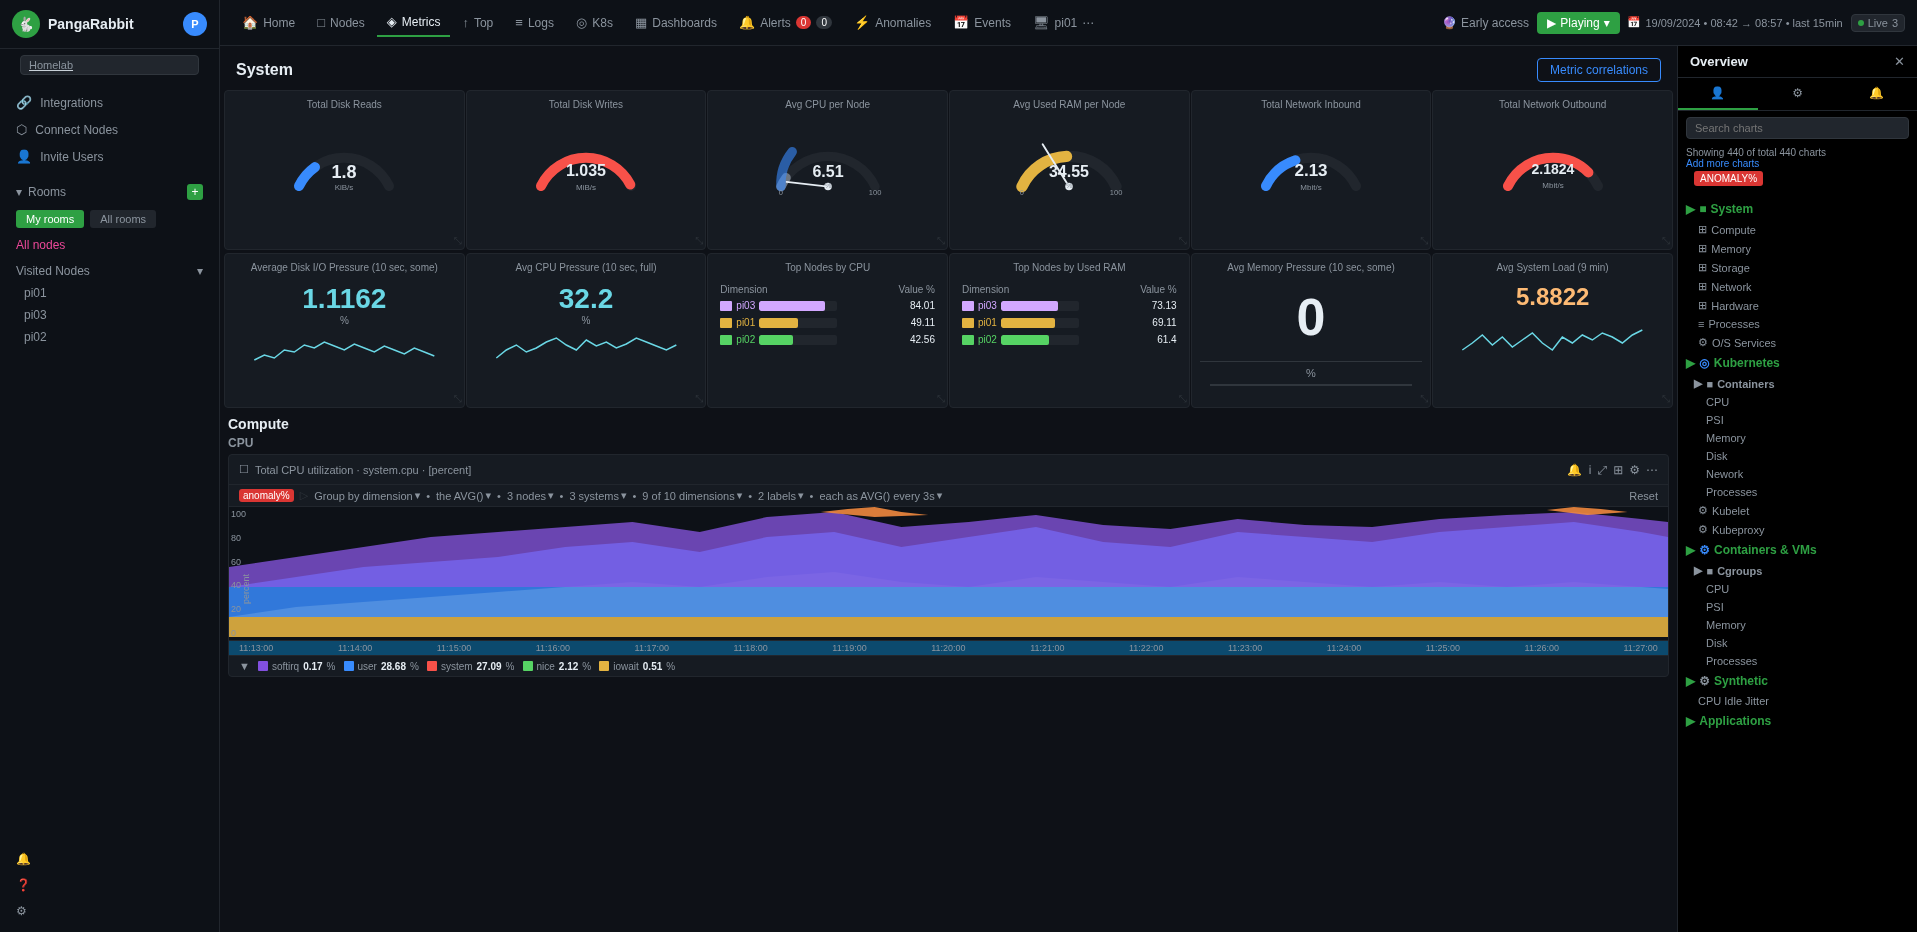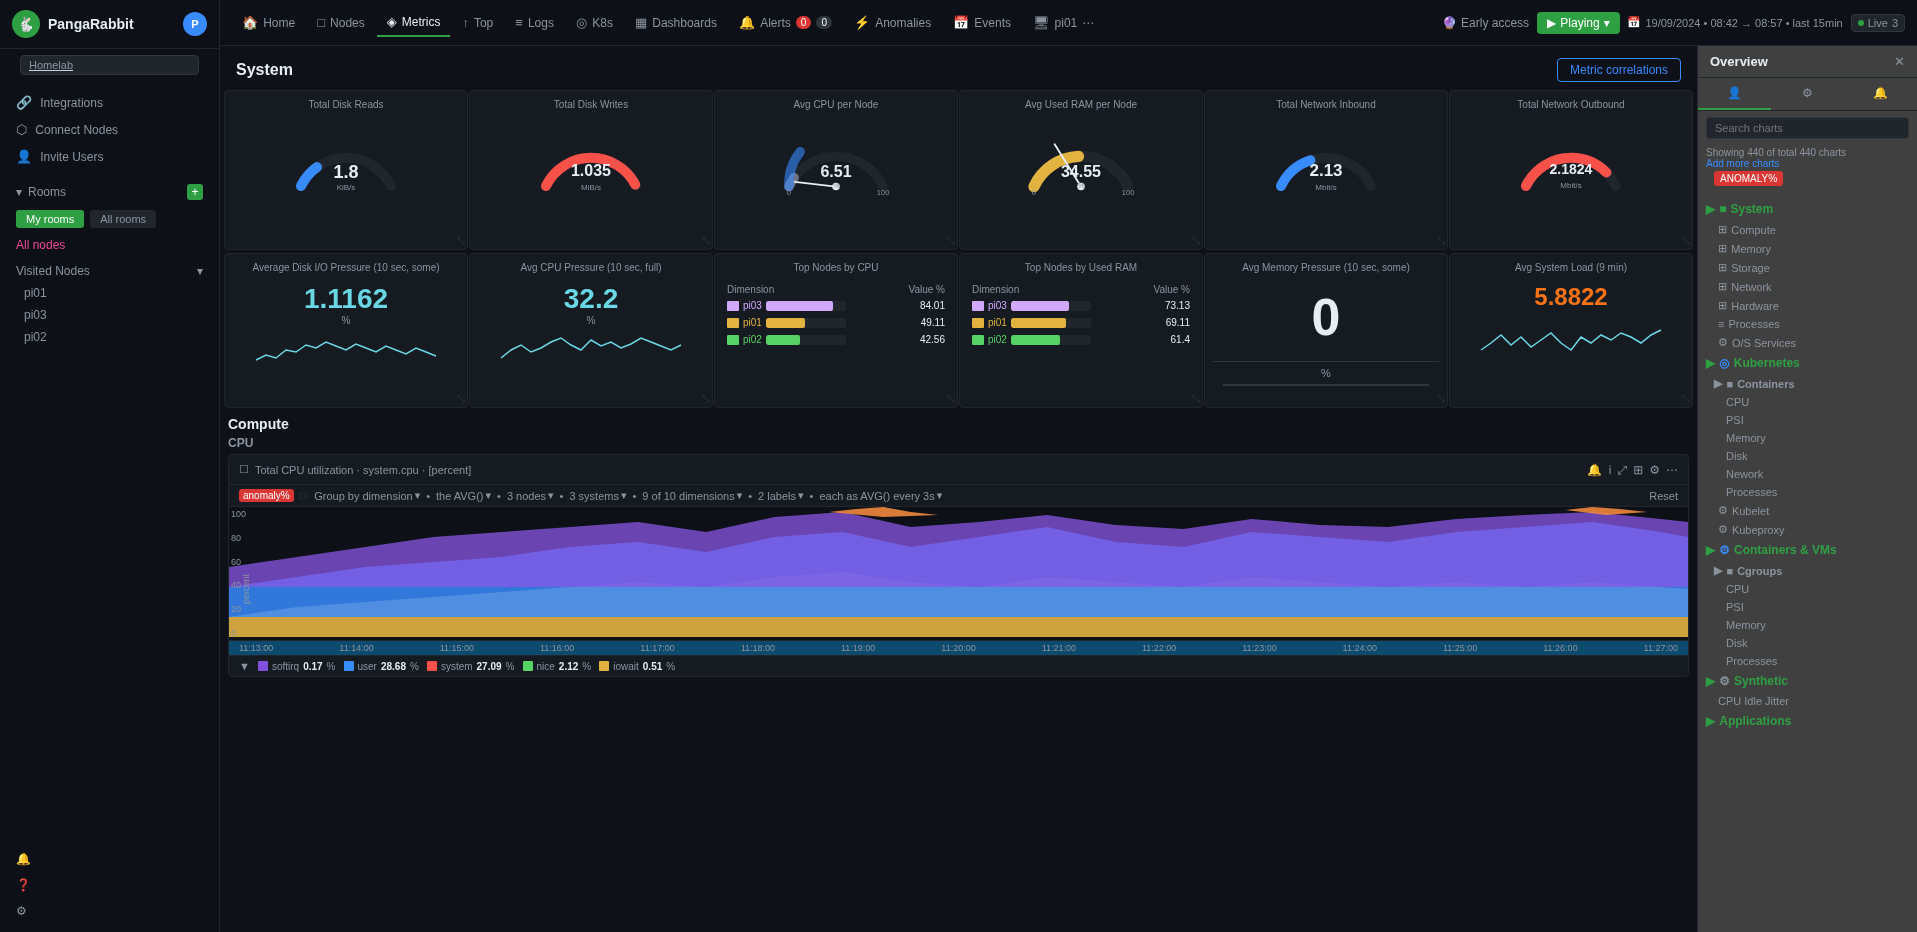--- a/index.html
+++ b/index.html
@@ -92,21 +92,21 @@
     .ctrl-dropdown { display: flex; align-items: center; gap: 2px; cursor: pointer; color: #8b949e; }
 
     
     .legend-row { display: flex; align-items: center; gap: 8px; padding: 4px 10px; border-top: 1px solid #21262d; flex-wrap: wrap; }
     .legend-item { display: flex; align-items: flex-start; gap: 4px; }
     .legend-color { width: 10px; height: 10px; border-radius: 1px; flex-shrink: 0; }
     .legend-label { font-size: 10px; color: #8b949e; }
     .legend-value { font-size: 10px; color: #e6edf3; font-weight: 600; }
 
     
-    .right-panel { width: 220px; background: #404040; border-left: 1px solid #21262d; display: flex; flex-direction: column; flex-shrink: 0; overflow: hidden; }
+    .right-panel { width: 240px; background: #000000; border-left: 1px solid #21262d; display: flex; flex-direction: column; flex-shrink: 0; overflow: hidden; }
     .right-panel-header { display: flex; align-items: center; justify-content: space-between; padding: 8px 12px; border-bottom: 1px solid #21262d; }
     .overview-title { font-size: 13px; font-weight: 600; color: #e6edf3; }
     .right-panel-icons { display: flex; gap: 6px; color: #8b949e; font-size: 13px; }
 
     .right-panel-tabs { display: flex; border-bottom: 1px solid #21262d; }
     .right-tab { flex: 1; padding: 8px; display: flex; align-items: center; justify-content: center; color: #8b949e; cursor: pointer; font-size: 12px; border-bottom: 2px solid transparent; }
     .right-tab.active { color: #e6edf3; border-bottom-color: #2ea043; }
 
     .search-charts { padding: 6px 8px; }
     .search-input { width: 100%; background: #21262d; border: 1px solid #30363d; border-radius: 4px; padding: 4px 8px; font-size: 11px; color: #c9d1d9; }
@@ -487,21 +487,21 @@
           </div>
           <div style="text-align:center; border-top:1px solid #30363d; margin-top:4px; padding-top:4px;">
             <span style="font-size:11px; color:#8b949e;">%</span>
             <div style="height:2px; background:#30363d; margin:4px 10px 0;"></div>
           </div>
           <div class="resize-handle">⤡</div>
         </div>
 
         <div class="small-card">
           <div class="small-card-title">Avg System Load (9 min)</div>
-          <div class="big-number" style="font-size:24px; margin-top:10px; color:#f97316;">5.8822</div>
+          <div class="big-number" style="font-size:24px; margin-top:10px; color:#fdba74;">5.8822</div>
           <svg width="100%" height="40" viewBox="0 0 180 40" style="margin-top:4px;">
             <polyline points="0,35 10,28 20,20 30,30 40,22 50,32 60,25 70,18 80,28 90,35 100,22 110,28 120,20 130,25 140,18 150,22 160,28 170,20 180,15" fill="none" stroke="#6ad7e5" stroke-width="1.5"></polyline>
           </svg>
           <div class="resize-handle">⤡</div>
         </div>
       </div>
 
       <div class="compute-section">
         <div class="compute-title">Compute</div>
         <div class="cpu-title">CPU</div>

